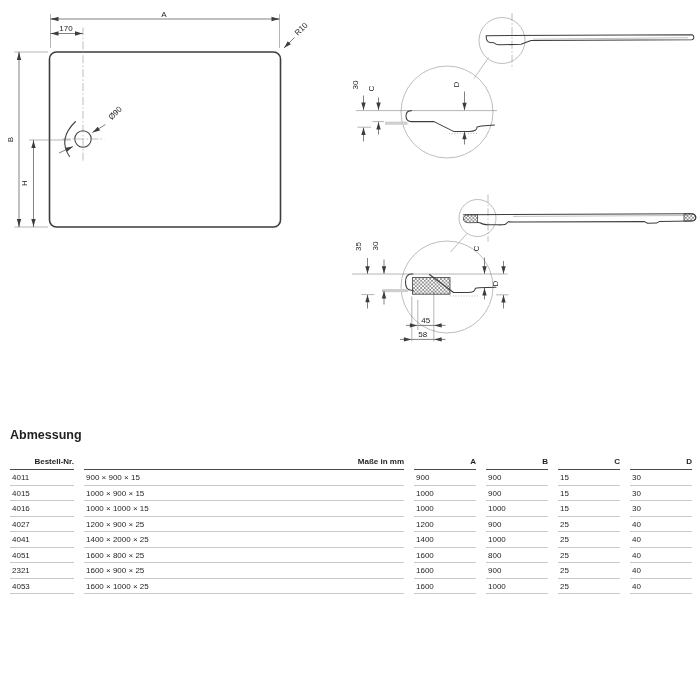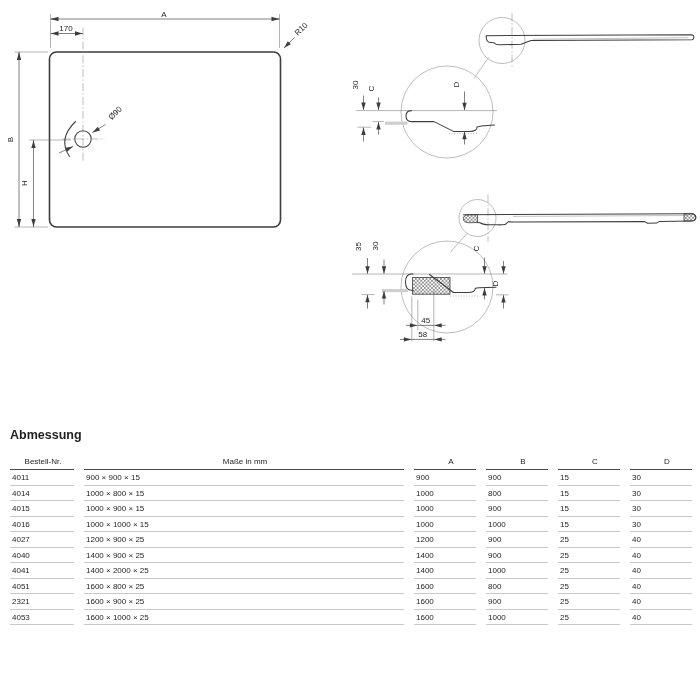--- a/index.html
+++ b/index.html
@@ -19,21 +19,21 @@
   .thin{stroke:#777;stroke-width:0.45;fill:none;}
   .hfill{fill:url(#hatch);stroke:#3d3d3d;stroke-width:0.8;}
   text.dl{font:8px "Liberation Sans",sans-serif;fill:#1f1f1f;}
   
   .caption{position:absolute;left:352px;top:352px;width:340px;
            font-size:7.6px;color:#222;}
   
   .section-title{position:absolute;left:10px;top:428px;font-size:12.5px;font-weight:bold;}
   table.dims{position:absolute;left:0;top:455px;width:700px;table-layout:fixed;
              border-collapse:separate;border-spacing:10px 0;font-size:8px;}
-  table.dims th{font-weight:normal;text-align:center;vertical-align:bottom;
+  table.dims th{font-weight:bold;text-align:right;vertical-align:bottom;
                 padding:2px 0 3px 2px;border-bottom:1.5px solid #4a4a4a;white-space:nowrap;}
   table.dims td{text-align:left;padding:3px 0 2.5px 2px;border-bottom:1px solid #c9c9c9;
                 white-space:nowrap;}
   table.dims .col0{width:62px;}
   table.dims .col1{width:318px;}
   table.dims .col2,table.dims .col3,table.dims .col4,table.dims .col5{width:50px;}
   table.dims th.col2,table.dims th.col3,table.dims th.col4,
   table.dims th.col5,table.dims th.col6{padding-left:12px;}
 </style>
 </head>
@@ -187,28 +187,20 @@
     <tbody>
         <tr>
           <td class="col0">4011</td>
           <td class="col1">900 × 900 × 15</td>
           <td class="col2">900</td>
           <td class="col3">900</td>
           <td class="col4">15</td>
           <td class="col5">30</td>
         </tr>
         <tr>
-          <td class="col0">4014</td>
-          <td class="col1">1000 × 800 × 15</td>
-          <td class="col2">1000</td>
-          <td class="col3">800</td>
-          <td class="col4">15</td>
-          <td class="col5">30</td>
-        </tr>
-        <tr>
           <td class="col0">4015</td>
           <td class="col1">1000 × 900 × 15</td>
           <td class="col2">1000</td>
           <td class="col3">900</td>
           <td class="col4">15</td>
           <td class="col5">30</td>
         </tr>
         <tr>
           <td class="col0">4016</td>
           <td class="col1">1000 × 1000 × 15</td>
@@ -219,28 +211,20 @@
         </tr>
         <tr>
           <td class="col0">4027</td>
           <td class="col1">1200 × 900 × 25</td>
           <td class="col2">1200</td>
           <td class="col3">900</td>
           <td class="col4">25</td>
           <td class="col5">40</td>
         </tr>
         <tr>
-          <td class="col0">4040</td>
-          <td class="col1">1400 × 900 × 25</td>
-          <td class="col2">1400</td>
-          <td class="col3">900</td>
-          <td class="col4">25</td>
-          <td class="col5">40</td>
-        </tr>
-        <tr>
           <td class="col0">4041</td>
           <td class="col1">1400 × 2000 × 25</td>
           <td class="col2">1400</td>
           <td class="col3">1000</td>
           <td class="col4">25</td>
           <td class="col5">40</td>
         </tr>
         <tr>
           <td class="col0">4051</td>
           <td class="col1">1600 × 800 × 25</td>

